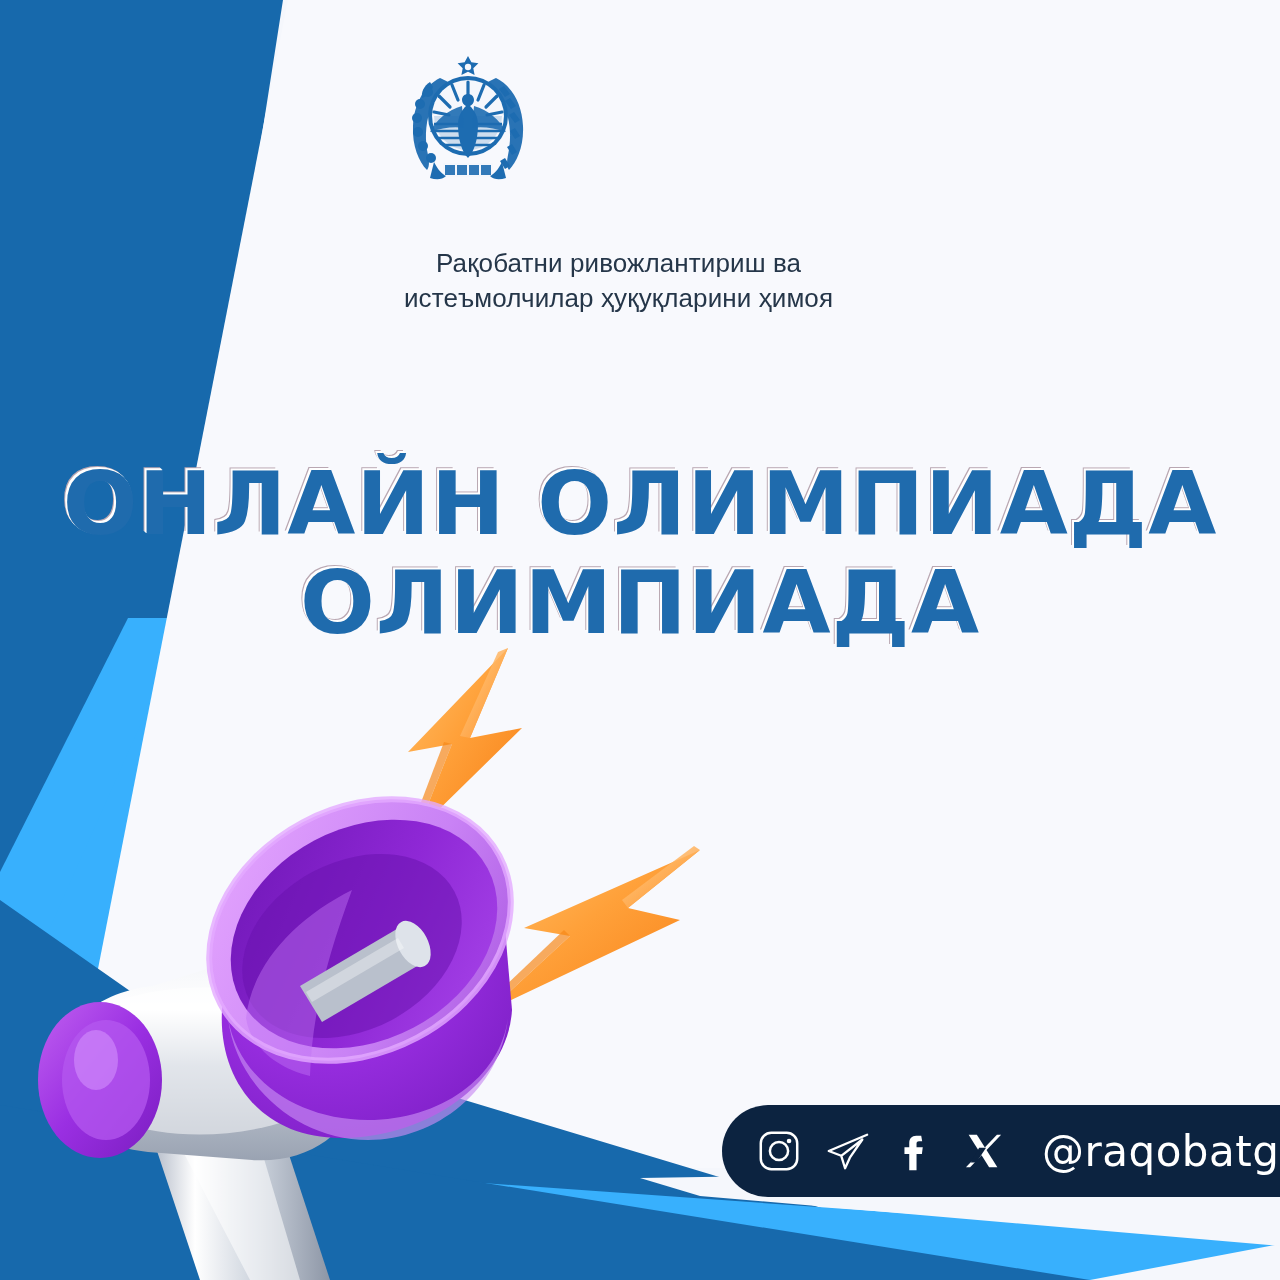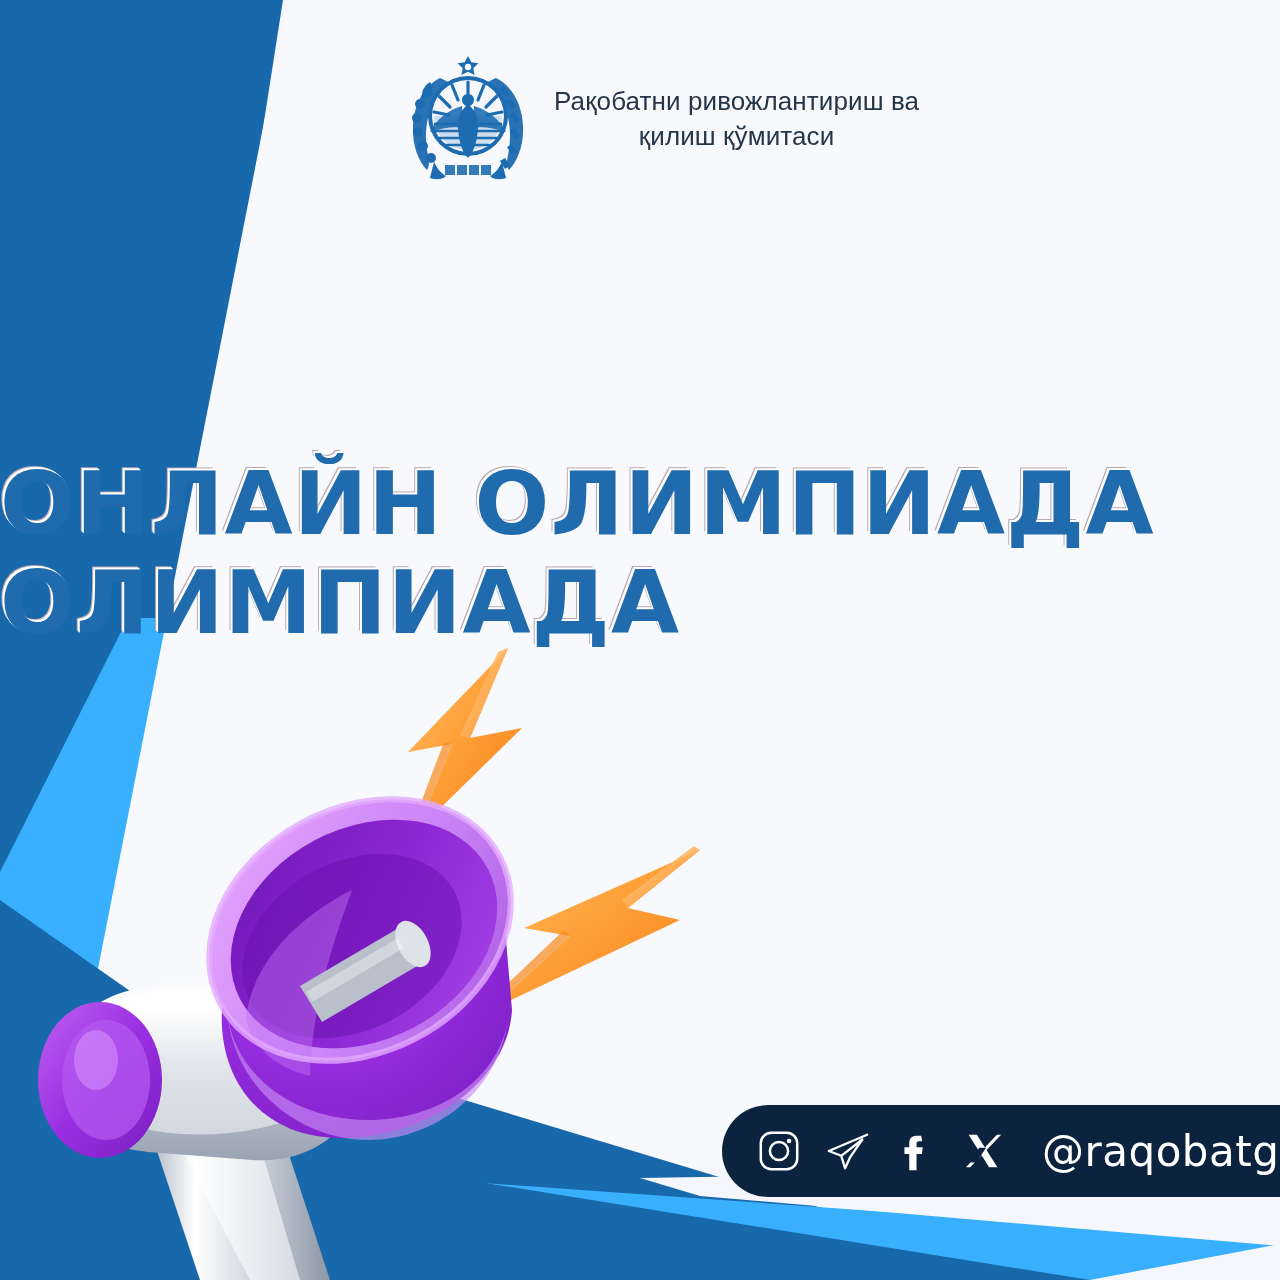--- a/index.html
+++ b/index.html
@@ -15,37 +15,38 @@
 
   
   .bg-layer{position:absolute;inset:0;}
   .bg-svg{position:absolute;left:0;top:0;width:1280px;height:1280px;display:block;}
 
   
   .header{
     position:absolute;left:404px;top:52px;
     display:flex;align-items:flex-start;gap:22px;
     z-index:20;
+    flex-direction:column;
   }
   .emblem{width:128px;height:140px;flex:0 0 auto;}
   .org-name{
     color:#253649;
     font-size:26px;line-height:1.34;
     font-weight:400;
     text-align:center;
     letter-spacing:.1px;
     padding-top:32px;
     max-width:470px;
   }
   .org-name .l{display:block;white-space:nowrap;}
 
   
   .headline{
     position:absolute;left:0;right:0;top:455px;
-    text-align:left;z-index:25;
+    text-align:center;z-index:25;
     pointer-events:none;
   }
   .headline .line{
     display:block;
     font-family:"DejaVu Sans","Liberation Sans",sans-serif;
     font-weight:700;
     font-size:88px;
     line-height:1.12;
     letter-spacing:1px;
     color:#1f6bad;
@@ -169,21 +170,21 @@
           <line x1="64" y1="112" x2="64" y2="124"></line>
           <line x1="76" y1="112" x2="76" y2="124"></line>
         </g>
         <path d="M30 110 c4 8 8 12 12 14 -4 4-10 4-16 2z"></path>
         <path d="M98 110 c-4 8-8 12-12 14 4 4 10 4 16 2z"></path>
       </g>
     </svg>
 
     <div class="org-name">
       <span class="l">Рақобатни ривожлантириш ва</span>
-      <span class="l">қилиш қўмитаси</span>
+      <span class="l">истеъмолчилар ҳуқуқларини ҳимоя</span>
     </div>
   </div>
 
   <div class="headline">
     <span class="line">ОНЛАЙН ОЛИМПИАДА</span>
     <span class="line">ОЛИМПИАДА</span>
   </div>
 
   <svg class="bg-svg" style="z-index:15;" viewBox="0 0 1280 1280" xmlns="http://www.w3.org/2000/svg">
     <defs>

